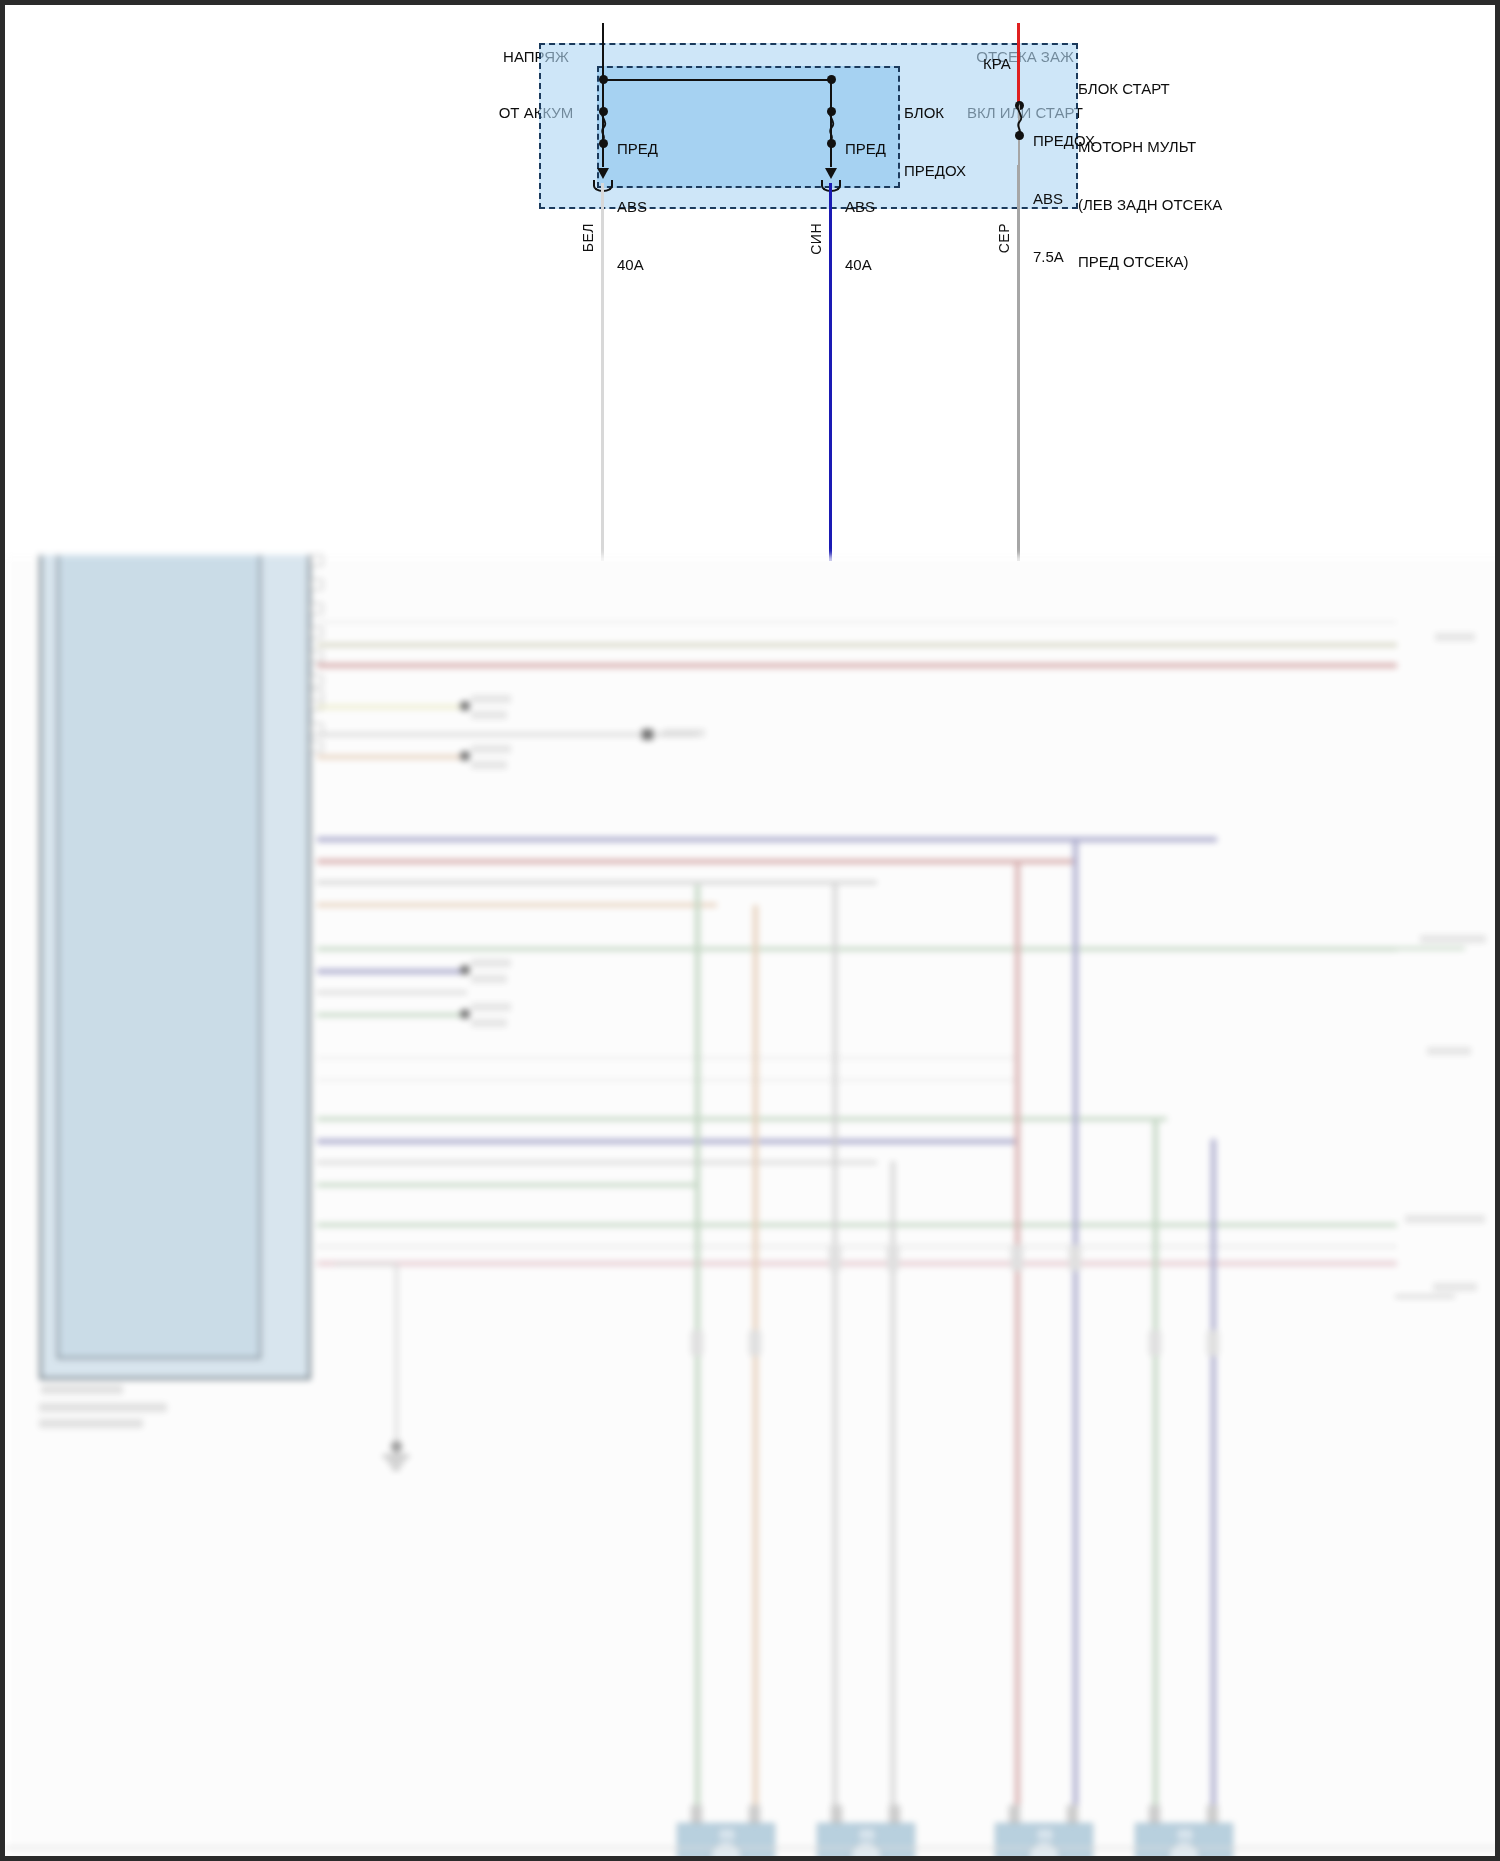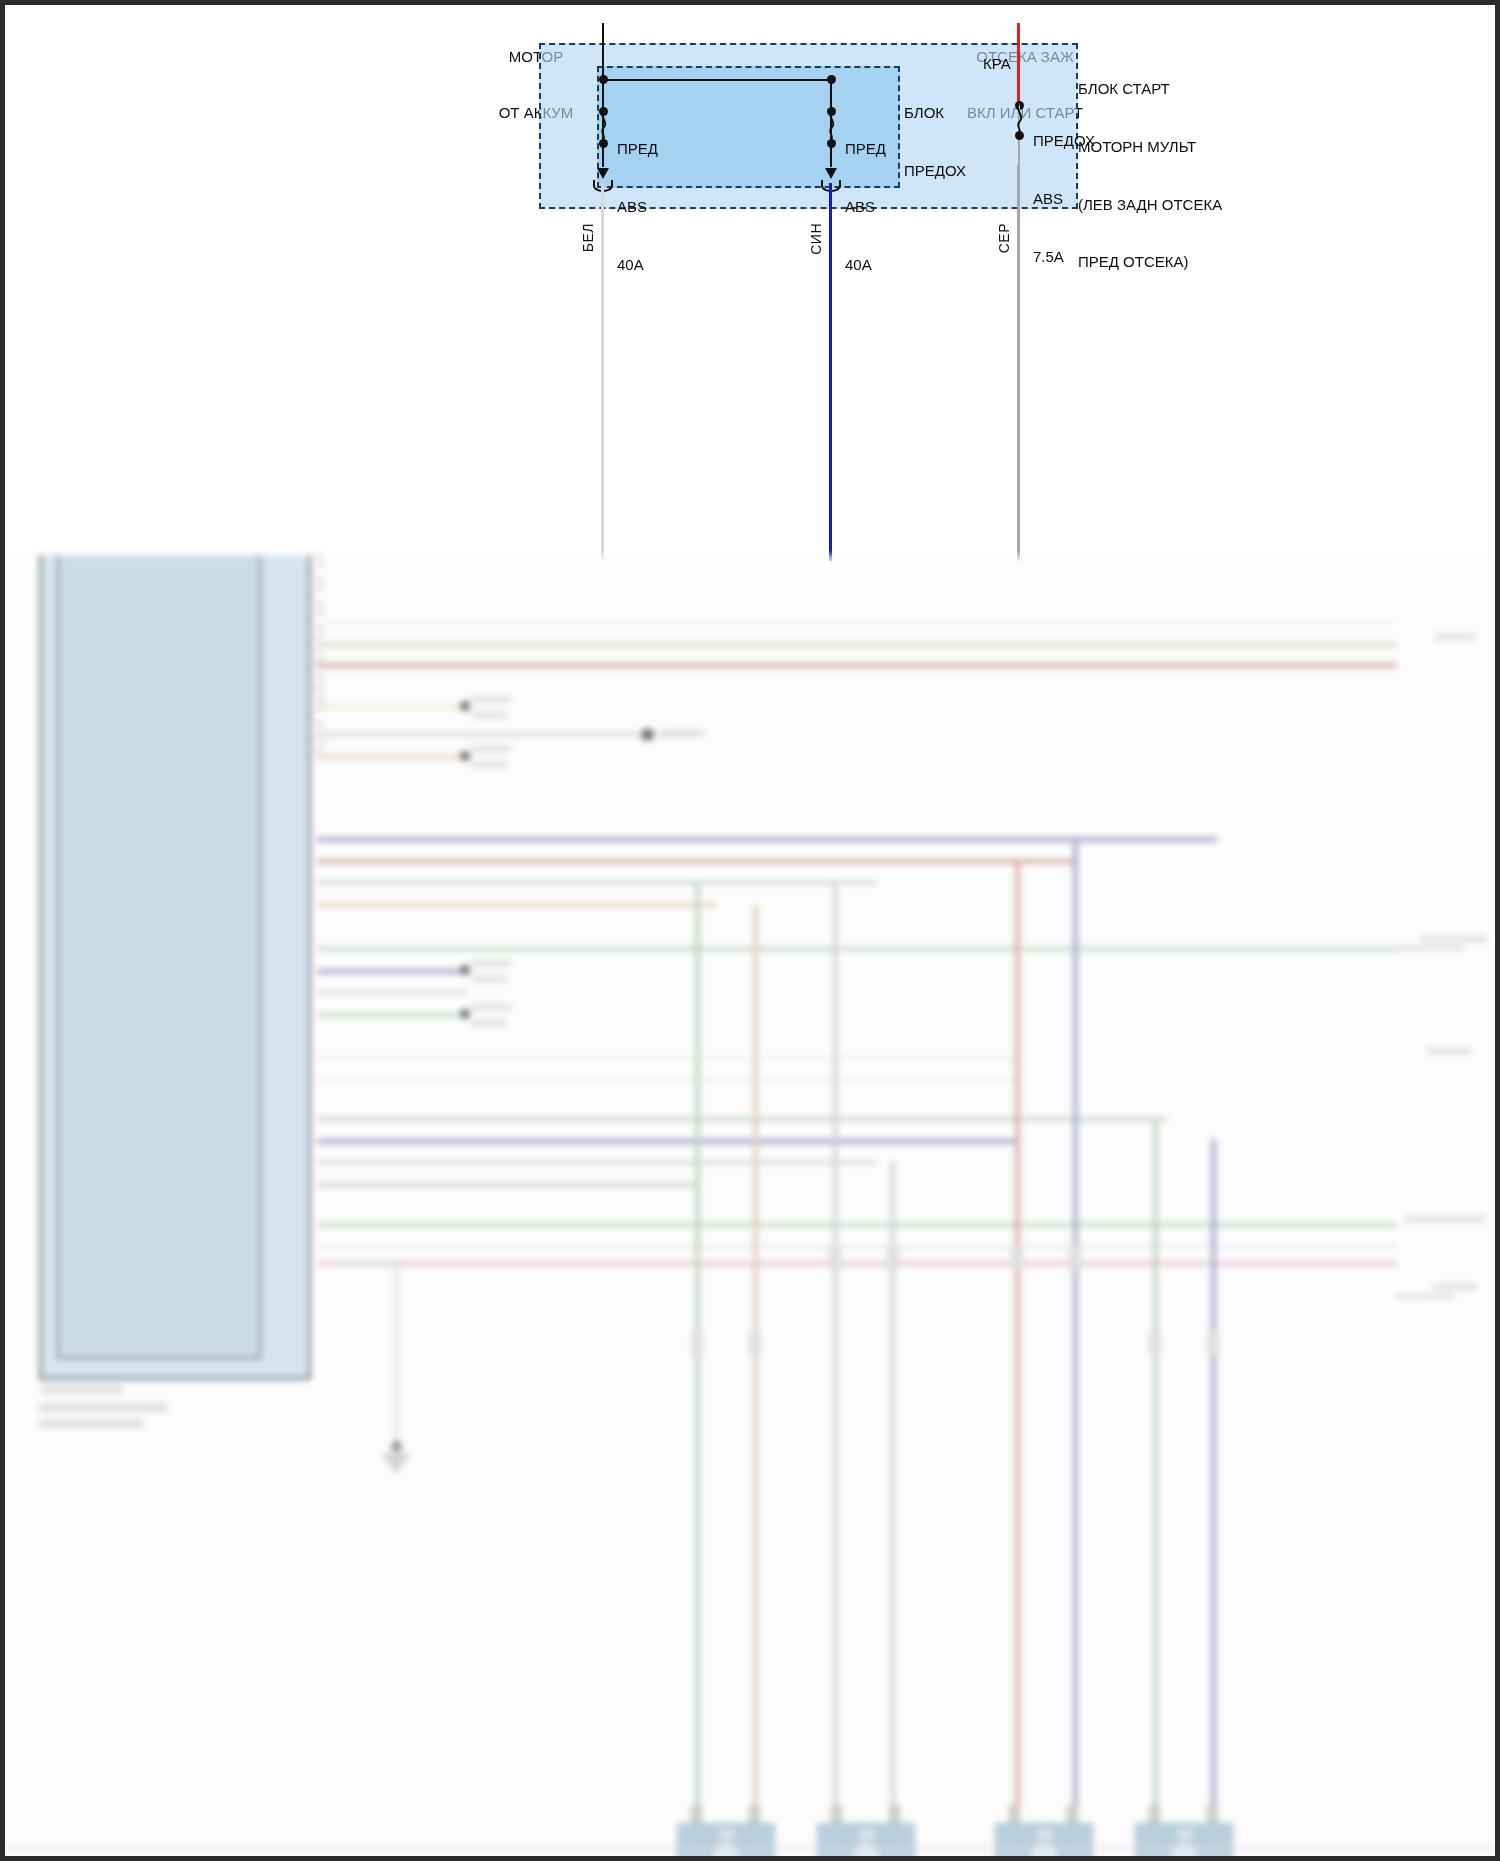--- a/index.html
+++ b/index.html
@@ -83,21 +83,21 @@
   .conn-sq { position:absolute; width:11px; height:11px; background:#3a3a3a; }
 </style>
 </head>
 <body>
 
 <div id="page">
 
   <div id="top-section">
 
     <div class="lbl" style="left:471px; top:5px; text-align:center; width:120px;">
-      <div>МОТОР</div>
+      <div>НАПРЯЖ</div>
       <div>ОТ АККУМ</div>
     </div>
 
     <div class="lbl" style="left:950px; top:5px; text-align:center; width:140px;">
       <div>ОТСЕКА ЗАЖ</div>
       <div>ВКЛ ИЛИ СТАРТ</div>
     </div>
 
     <div class="box-dashed" style="left:534px; top:38px; width:539px; height:166px;"></div>
 

